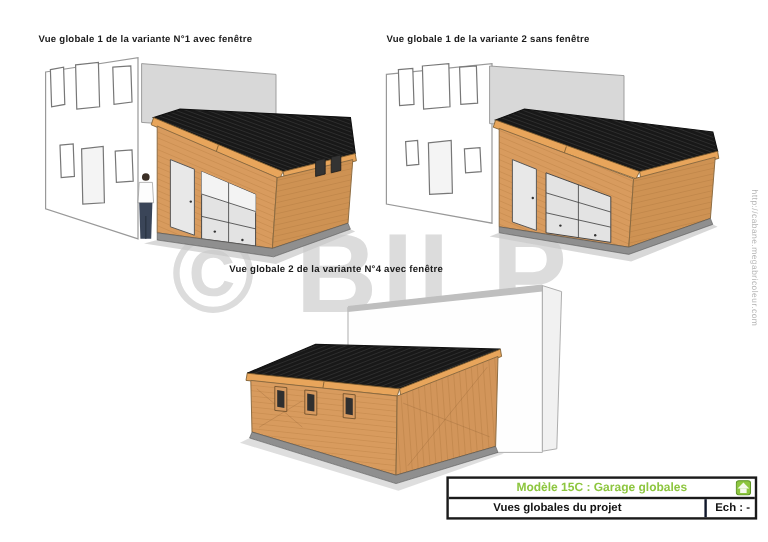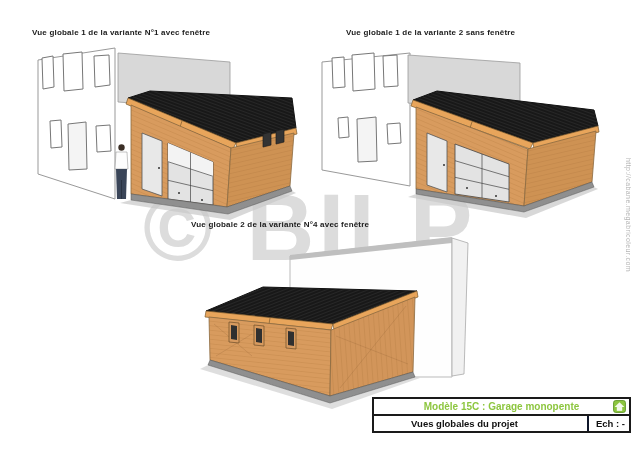--- a/index.html
+++ b/index.html
@@ -5,21 +5,21 @@
   html,body{margin:0;padding:0;background:#fff;}
   #plan-page{
     position:relative;width:640px;height:452px;background:#fff;
     font-family:"Liberation Sans",sans-serif;overflow:hidden;
   }
   .caption{
     position:absolute;width:280px;text-align:left;
     font-size:8px;font-weight:bold;color:#1a1a1a;letter-spacing:.2px;
   }
   #caption-view1{left:32px;top:28px;}
-  #caption-view2{left:346px;top:28px;}
+  #caption-view2{left:322px;top:28px;}
   #caption-view3{left:191px;top:220px;}
   #bilp-watermark{
     position:absolute;left:143px;top:181px;z-index:0;
     font-size:94px;font-weight:bold;color:#DCDCDC;letter-spacing:4px;
     line-height:1;user-select:none;white-space:nowrap;
   }
   #url-watermark{
     position:absolute;left:632px;top:158px;z-index:0;
     font-size:7px;color:#B5B5B5;letter-spacing:.4px;white-space:nowrap;
     transform:rotate(90deg);transform-origin:0 0;
@@ -187,21 +187,21 @@
         <polygon points="331,330 415,297 413,372 330,396" fill="url(#woodD)" stroke="#8a6a40" stroke-width="0.8"></polygon>
         <line x1="336" y1="336" x2="408" y2="364" stroke="#8a5c30" stroke-width="0.5" opacity="0.45"></line>
         <line x1="406" y1="306" x2="340" y2="388" stroke="#8a5c30" stroke-width="0.5" opacity="0.45"></line>
         <polygon points="210,360 330,396 413,372 415,377 330,403 208,365" fill="#8F8F8F" stroke="#555" stroke-width="0.5"></polygon>
       </g>
     </g>
   </svg>
 
   <div id="title-block">
     <div id="title-block-row1">
-      <span id="model-title">Modèle 15C : Garage monopente</span>
+      <span id="model-title">Modèle 15C : Garage globales</span>
       <svg id="bilp-logo-icon" viewBox="0 0 12 12">
         <rect x="0.5" y="0.5" width="11" height="11" rx="2" fill="#8DC63F" stroke="#5E9426" stroke-width="0.8"></rect>
         <polygon points="6,2 10.5,6.5 1.5,6.5" fill="#FFFFFF" opacity="0.9"></polygon>
         <rect x="3.5" y="6.5" width="5" height="3.5" fill="#FFFFFF" opacity="0.9"></rect>
       </svg>
     </div>
     <div id="title-block-row2">
       <div id="sheet-title-cell">Vues globales du projet</div>
       <div id="scale-cell">Ech : -</div>
     </div>

